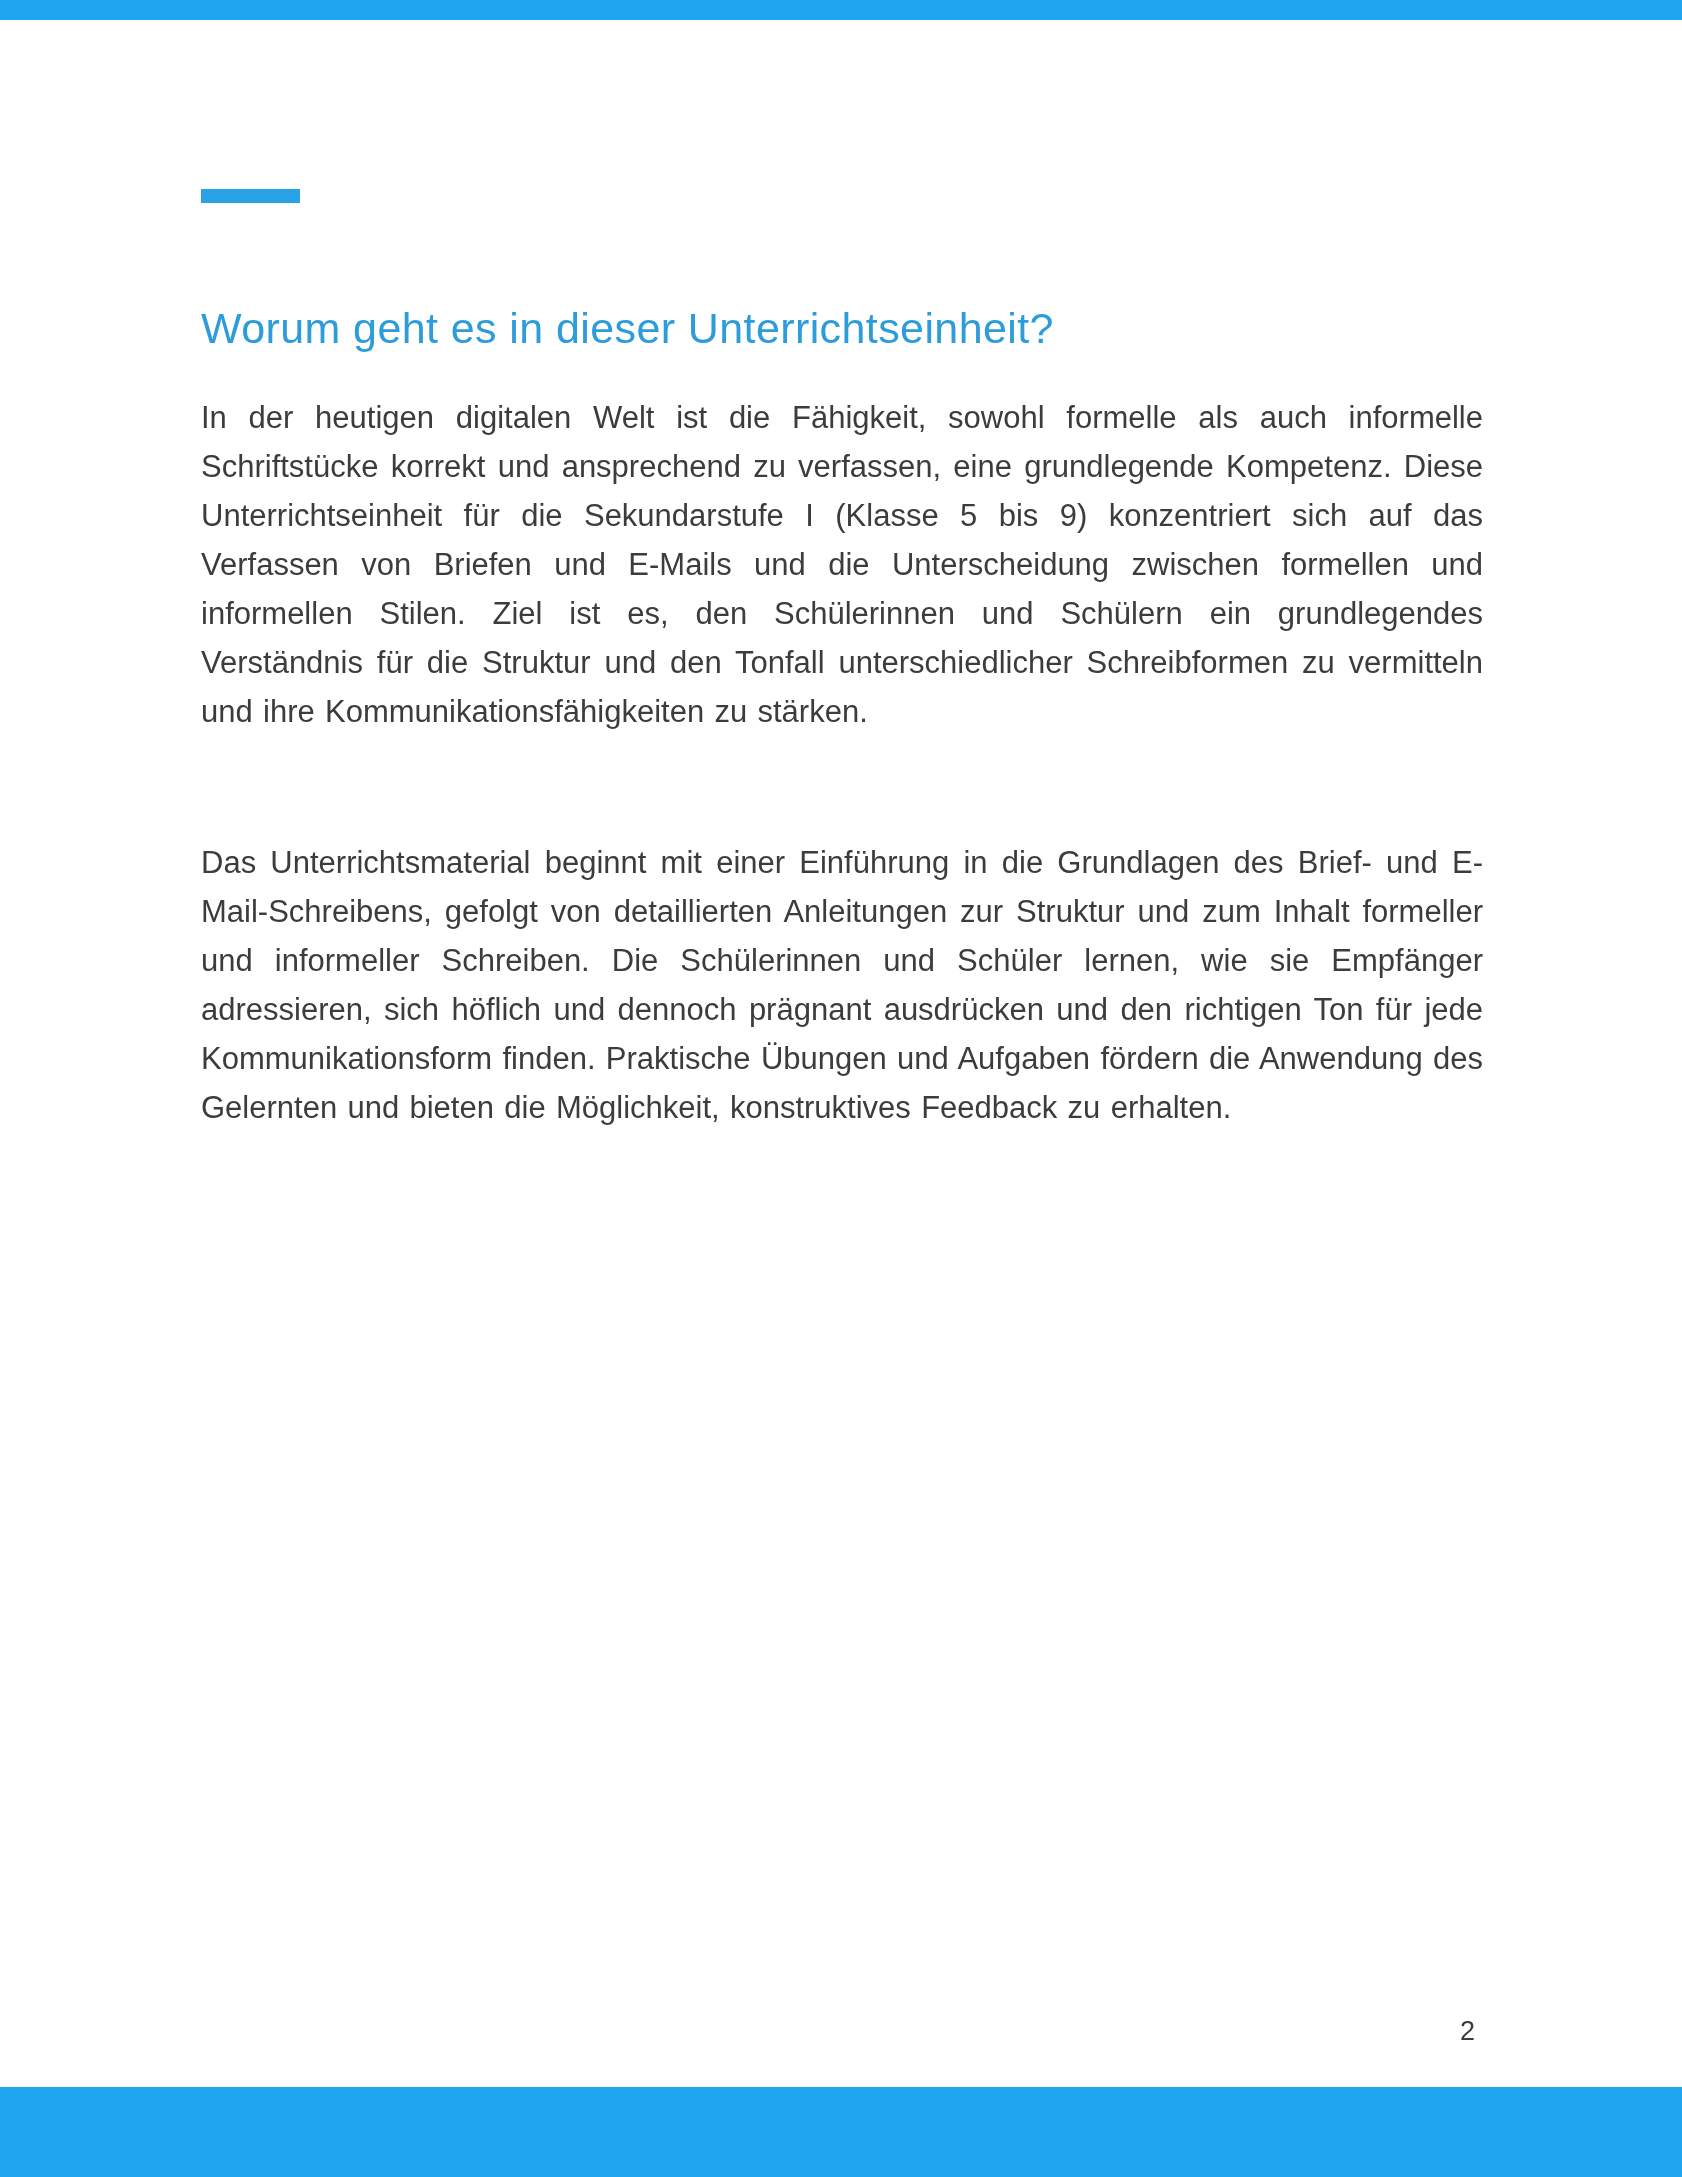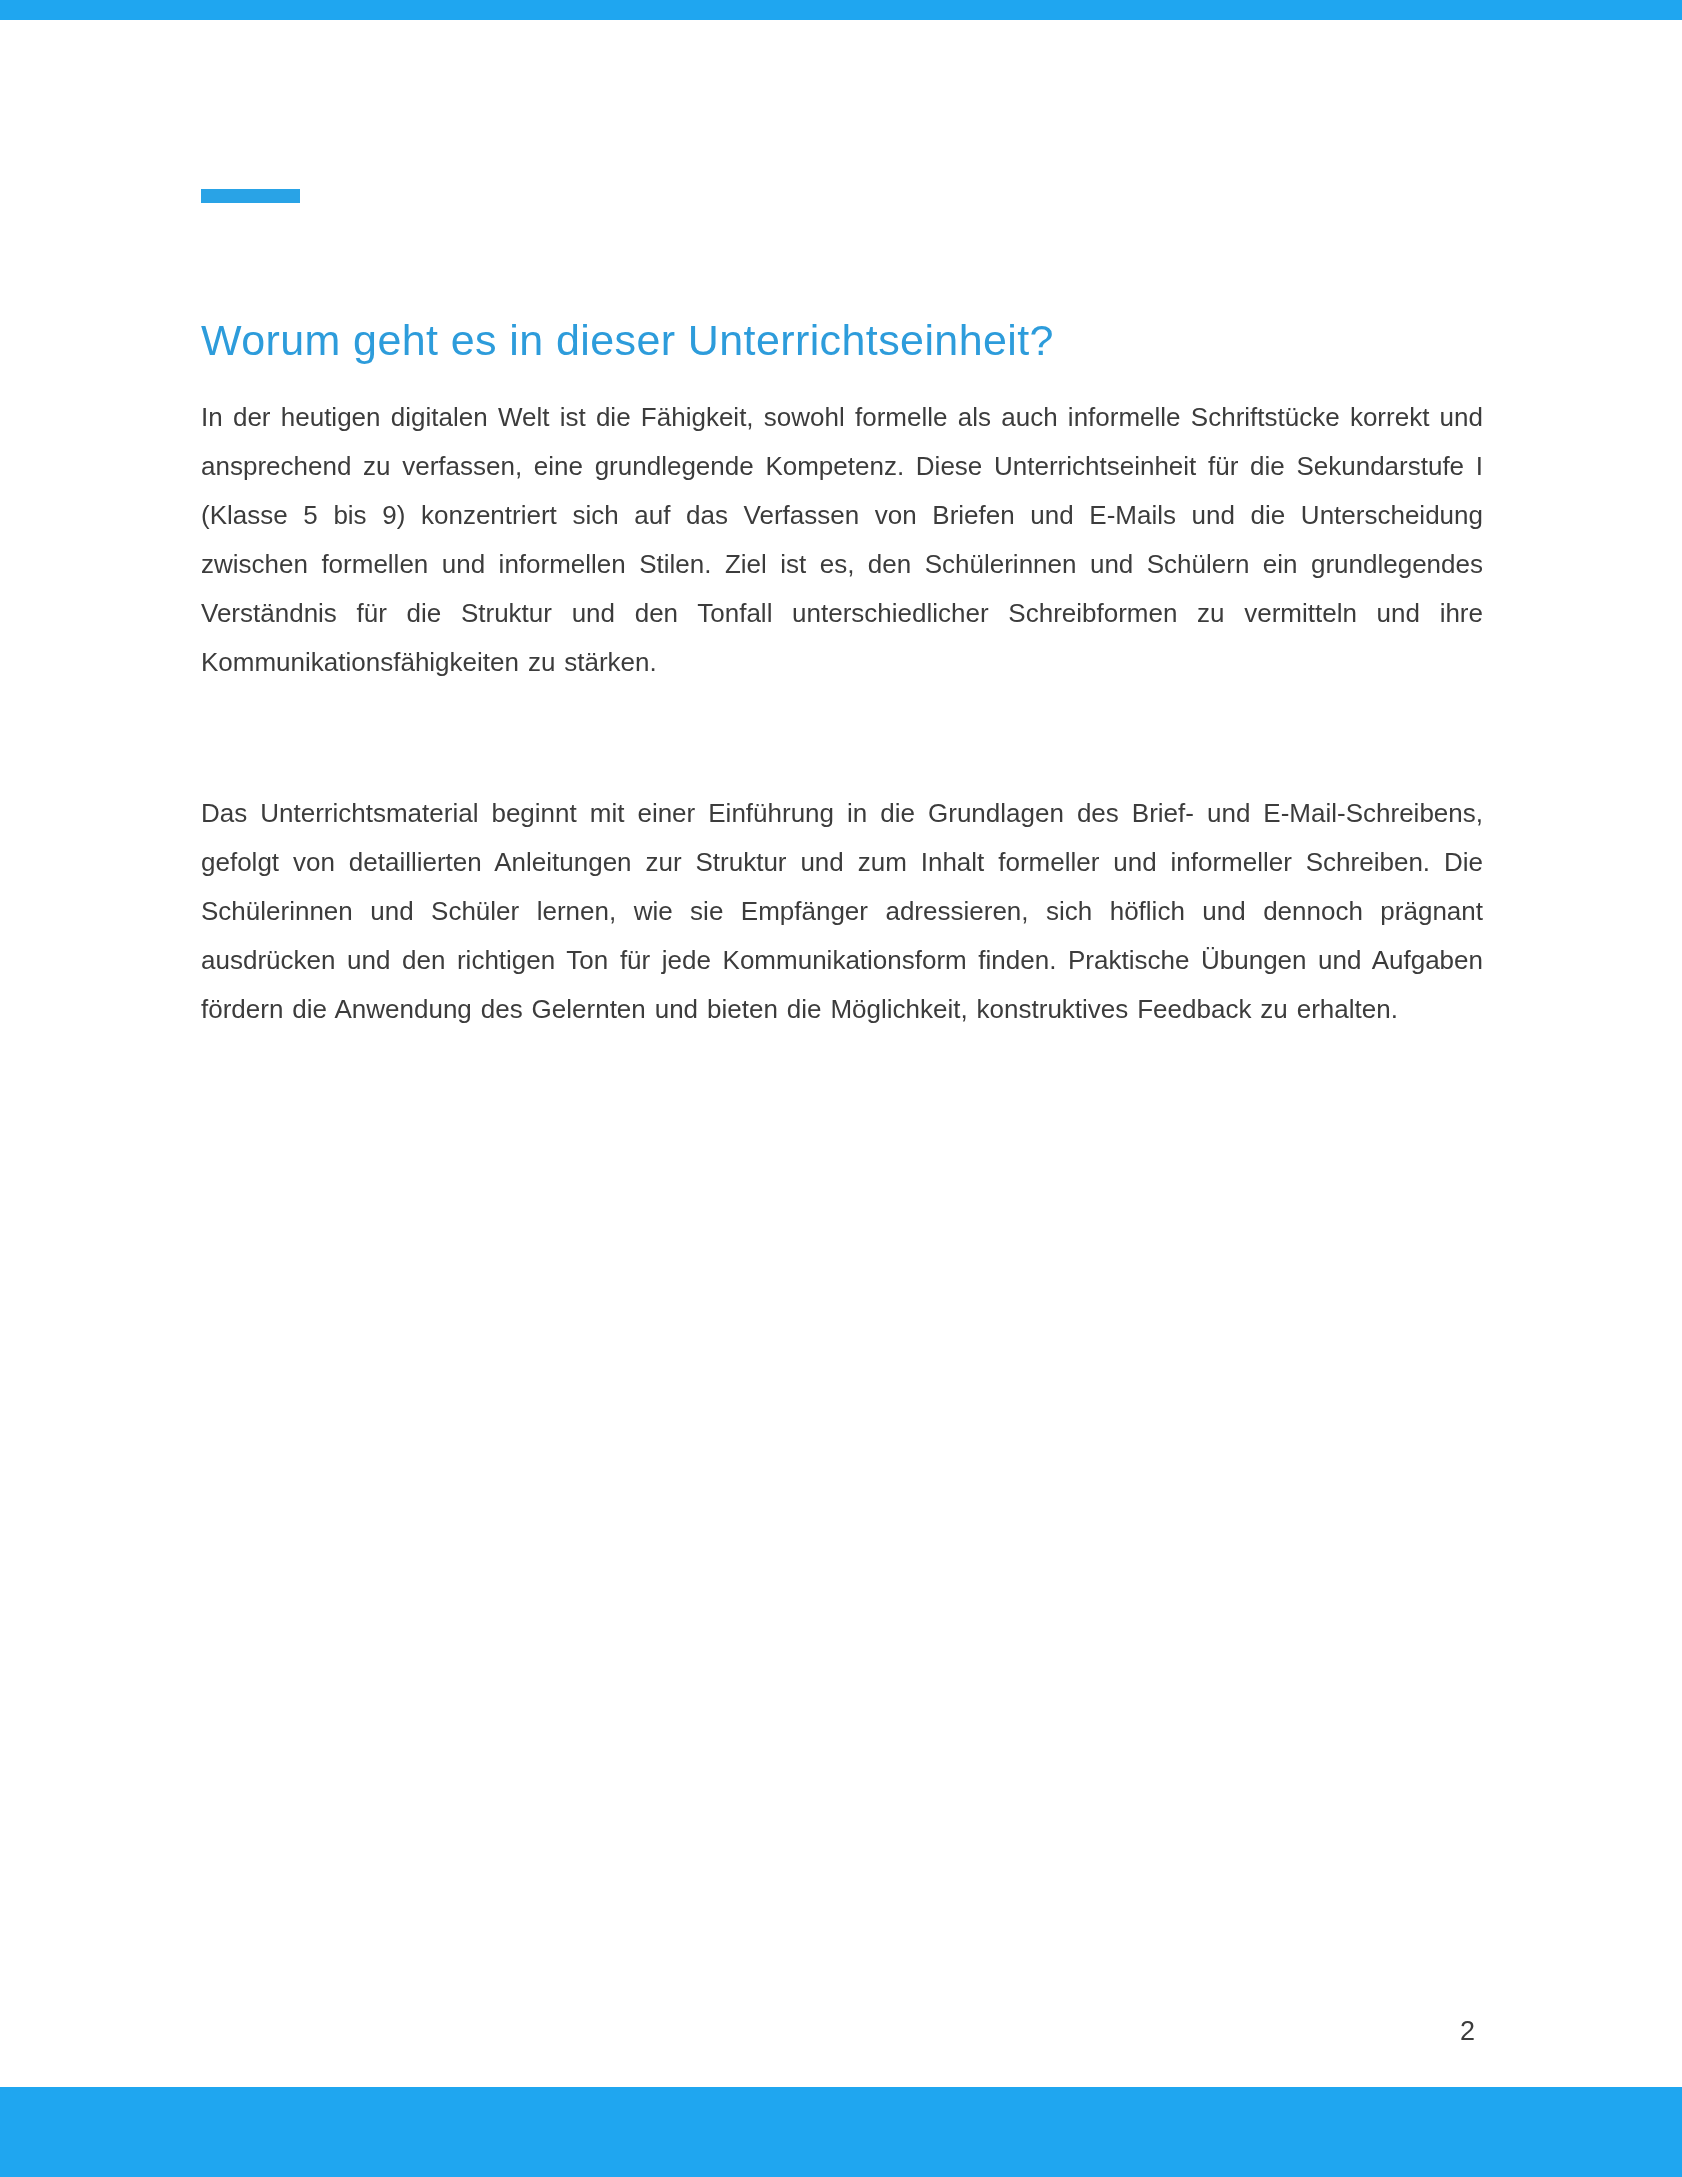--- a/index.html
+++ b/index.html
@@ -32,36 +32,36 @@
     position: absolute;
     left: 201px;
     top: 189px;
     width: 99px;
     height: 14px;
     background: var(--accent-blue);
   }
   .section-heading {
     position: absolute;
     left: 201px;
-    top: 315px;
+    top: 303px;
     right: 199px;
     font-size: 43px;
     line-height: 50px;
     font-weight: 300;
     letter-spacing: 0.4px;
     color: var(--heading-blue);
   }
   .content {
     position: absolute;
     left: 201px;
     top: 393px;
     width: 1282px;
   }
   .content p {
-    font-size: 26px;
+    font-size: 31px;
     line-height: 49px;
     color: var(--body-text);
     text-align: justify;
     text-justify: inter-word;
     word-spacing: 1.7px;
   }
   .content p + p {
     margin-top: 102px;
   }
   .page-number {

